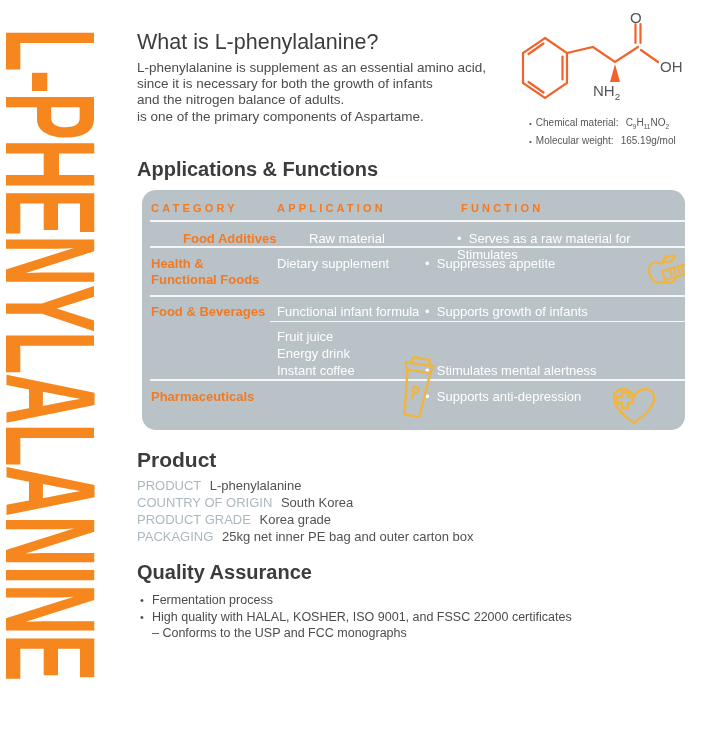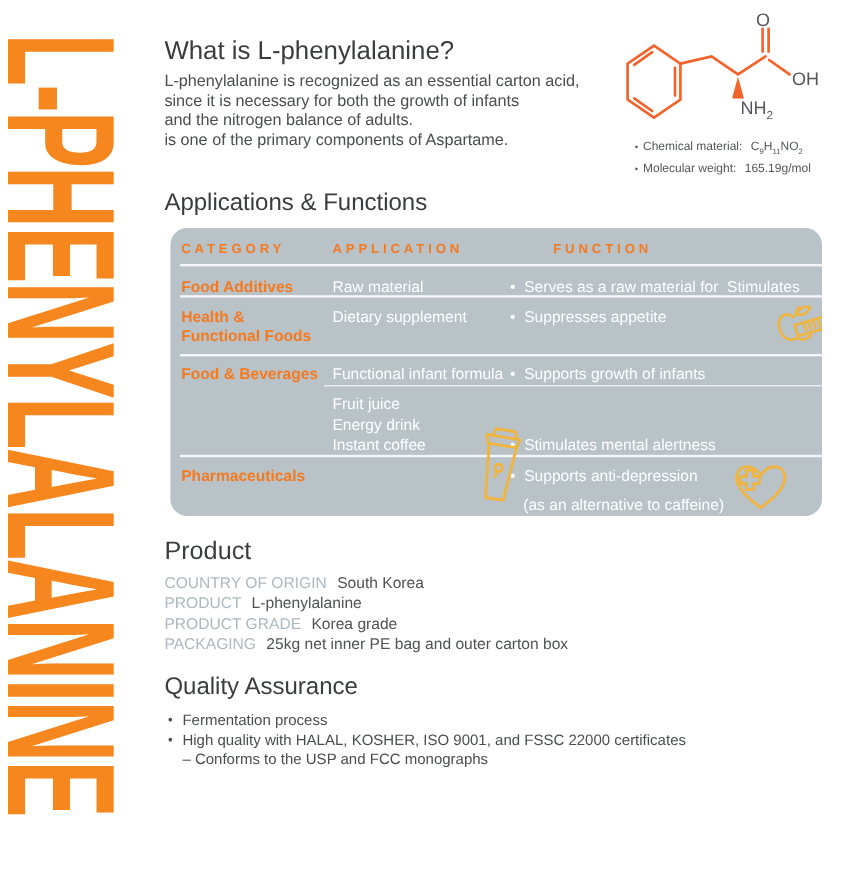--- a/index.html
+++ b/index.html
@@ -21,42 +21,42 @@
   .h1{position:absolute;left:137px;top:30px;font-size:21.5px;color:var(--heading-text);font-weight:normal;}
   .intro-lines{position:absolute;left:137px;top:60px;font-size:13.5px;line-height:16.2px;color:var(--body-text);}
 
   
   .molecule{position:absolute;left:505px;top:6px;width:208px;height:150px;}
   .molecule svg{position:absolute;left:0;top:0;}
   .atom{position:absolute;color:#55565A;font-size:15px;}
   .atom sub{font-size:0.65em;}
   .atom-o{left:125px;top:3px;}
   .atom-oh{left:155px;top:52px;}
-  .atom-nh2{left:112px;top:76px;}
+  .atom-nh2{left:88px;top:76px;}
   .chem-info{position:absolute;left:24px;top:110px;font-size:10px;line-height:13.5px;color:#55565A;}
   .chem-line{display:flex;gap:4px;align-items:baseline;}
   .chem-line .b{font-size:8px;}
   .chem-line sub{font-size:0.65em;}
   .chem-line .val{margin-left:3px;}
 
   
-  .h2{position:absolute;font-size:20px;color:var(--heading-text);font-weight:normal;}
+  .h2{position:absolute;font-size:20px;color:var(--heading-text);font-weight:bold;}
   .apps-title{left:137px;top:158px;}
   .table{position:absolute;left:142px;top:190px;width:543px;height:240px;background:var(--table-bg);
          border-radius:14px;overflow:hidden;}
   .th{position:absolute;top:12px;color:var(--accent-orange);font-weight:bold;font-size:11px;letter-spacing:3.2px;}
   .hc1{left:9px;} .hc2{left:135px;} .hc3{left:283px;padding-left:36px;}
   .sep{position:absolute;left:8px;right:0;background:rgba(255,255,255,0.85);height:1.5px;}
   .sep-head{top:30px;height:2px;}
   .sep1{top:56px;} .sep2{top:105px;} .sep3{top:131px;left:128px;height:1px;} .sep4{top:189px;}
   .cell{position:absolute;color:var(--table-text);font-size:13px;line-height:15.5px;}
   .cat{left:9px;color:var(--accent-orange);font-weight:bold;}
   .app{left:135px;}
   .fn{left:283px;white-space:pre-wrap;}
-  .rt0{top:41px;} .rt1{top:66px;} .rt2{top:114px;} .rt3{top:139px;} .rt4{top:199px;}
+  .rt0{top:41px;margin-left:32px;} .rt1{top:66px;} .rt2{top:114px;} .rt3{top:139px;} .rt4{top:199px;}
   .lh17{line-height:16.8px;}
   .cont{padding-left:11px;}
   .ticon{position:absolute;}
   .icon-apple{left:504px;top:62px;}
   .icon-coffee{left:256px;top:165px;transform:rotate(9deg);}
   .icon-heart{left:468px;top:196px;}
 
   
   .product-title{left:137px;top:448px;font-size:21px;}
   .product-fields{position:absolute;left:137px;top:477px;font-size:13px;line-height:17px;}
@@ -73,21 +73,21 @@
 </head>
 <body>
 
 <div class="page">
 
   <div class="banner">L-PHENYLALANINE</div>
 
   <h1 class="h1">What is L-phenylalanine?</h1>
 
   <div class="intro-lines">
-    <div>L-phenylalanine is recognized as an essential carton acid,</div>
+    <div>L-phenylalanine is supplement as an essential amino acid,</div>
     <div>since it is necessary for both the growth of infants</div>
     <div>and the nitrogen balance of adults.</div>
     <div>is one of the primary components of Aspartame.</div>
   </div>
 
   <div class="molecule">
     <svg width="208" height="108" viewBox="0 0 208 108">
       <g stroke="#F2622B" stroke-width="2.2" fill="none" stroke-linecap="round">
         <polygon points="40,32 62,47 62,77 40,92 18,77 18,47"></polygon>
         <line x1="57.5" y1="50.5" x2="57.5" y2="73.5"></line>
@@ -144,21 +144,20 @@
     <div class="cell app rt2">Functional infant formula</div>
     <div class="cell fn rt2">•  Supports growth of infants</div>
 
     <div class="cell app rt3 lh17">
       <div>Fruit juice</div>
       <div>Energy drink</div>
       <div>Instant coffee</div>
     </div>
     <div class="cell fn rt3 lh17">
       <div>•  Stimulates mental alertness</div>
-      <div class="cont">(as an alternative to caffeine)</div>
     </div>
 
     <div class="cell cat rt4">Pharmaceuticals</div>
     <div class="cell fn rt4">•  Supports anti-depression</div>
 
     <svg class="ticon icon-apple" width="46" height="34" viewBox="0 0 46 34">
       <g stroke="#F0B440" stroke-width="2.2" fill="none" stroke-linecap="round" stroke-linejoin="round">
         <path d="M15 12 C9 8 3 11 3 18 C3 25 8 31 13 31 C15 31 16 30 18 30 C20 30 21 31 23 31 C26 31 28 29 30 27"></path>
         <path d="M17 11 C17 8 18 6 20 4"></path>
         <path d="M18 9 C20 4 25 3 29 4 C28 8 24 11 19 10"></path>
@@ -182,26 +181,26 @@
       <g stroke="#F0B440" stroke-width="2.4" fill="none" stroke-linecap="round" stroke-linejoin="round">
         <path d="M24 37 C11 28 4 20 4 12 C4 6 8 3 13 3 C18 3 21 6 24 10 C27 6 30 3 35 3 C40 3 44 6 44 12 C44 20 37 28 24 37 Z"></path>
         <path d="M12 6 L18 6 L18 11 L23 11 L23 17 L18 17 L18 22 L12 22 L12 17 L7 17 L7 11 L12 11 Z"></path>
       </g>
     </svg>
   </div>
 
   <h2 class="h2 product-title">Product</h2>
   <div class="product-fields">
     <div>
+      <span class="plabel">PRODUCT</span>
+      <span class="pvalue">L-phenylalanine</span>
+    </div>
+    <div>
       <span class="plabel">COUNTRY OF ORIGIN</span>
       <span class="pvalue">South Korea</span>
-    </div>
-    <div>
-      <span class="plabel">PRODUCT</span>
-      <span class="pvalue">L-phenylalanine</span>
     </div>
     <div>
       <span class="plabel">PRODUCT GRADE</span>
       <span class="pvalue">Korea grade</span>
     </div>
     <div>
       <span class="plabel">PACKAGING</span>
       <span class="pvalue">25kg net inner PE bag and outer carton box</span>
     </div>
   </div>

